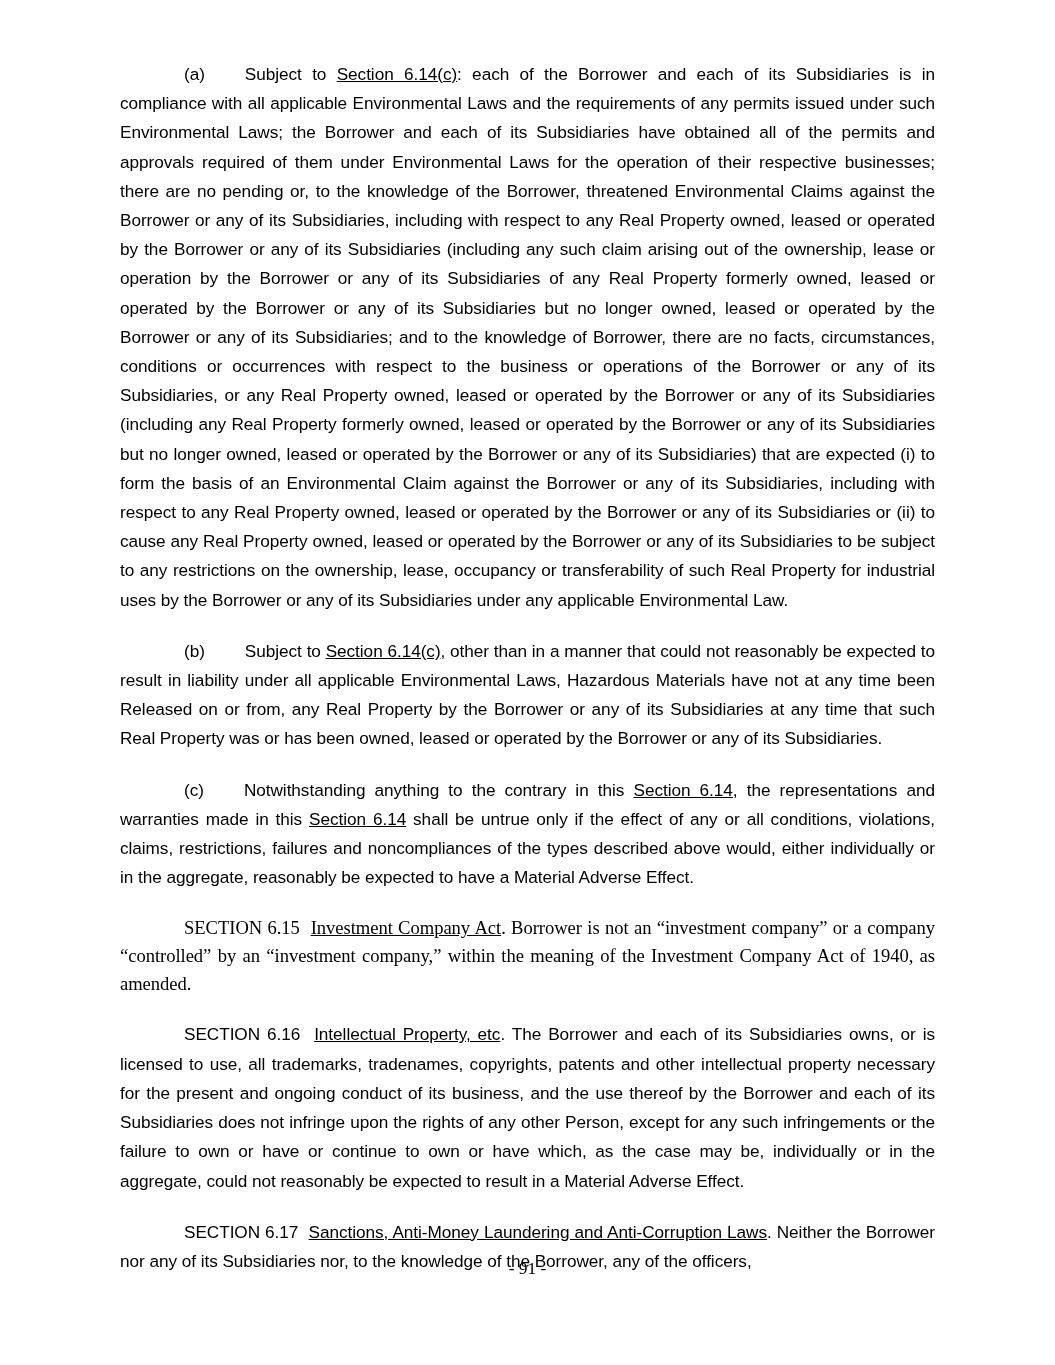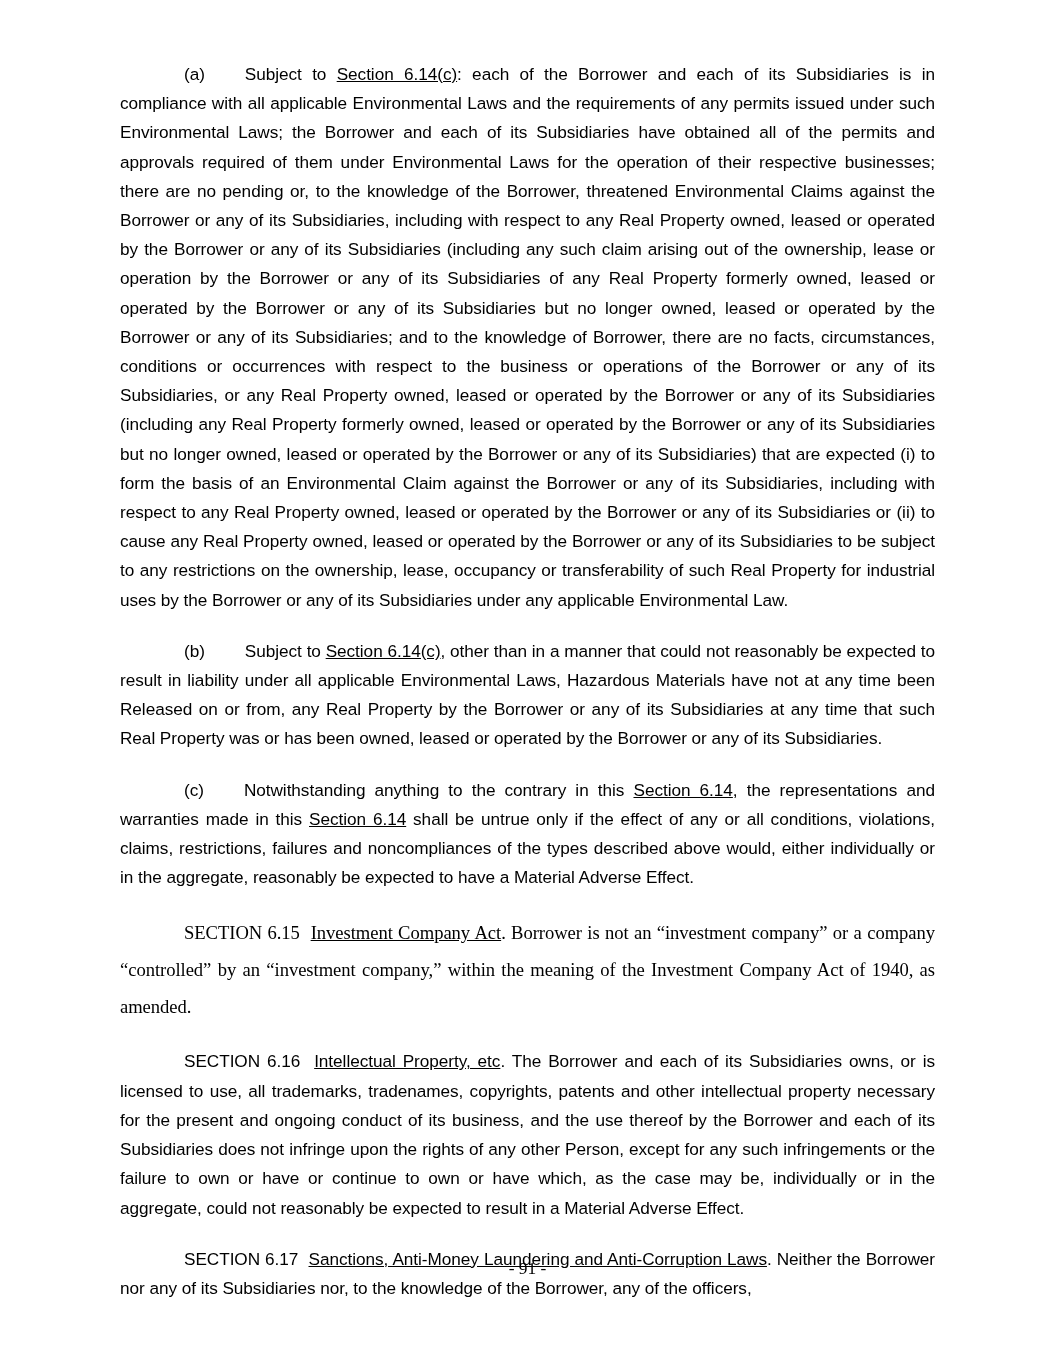--- a/index.html
+++ b/index.html
@@ -42,21 +42,21 @@
   .label-gap {
     display: inline-block;
     width: 40px;
   }
   .u {
     text-decoration: underline;
   }
   .serif {
     font-family: "Liberation Serif", serif;
     font-size: 18.6px;
-    line-height: 37px;
+    line-height: 28px;
   }
   .sec-head {
     display: inline-block;
     width: 64px;
   }
   .footer {
     position: absolute;
     left: 0;
     right: 0;
     bottom: 86px;

